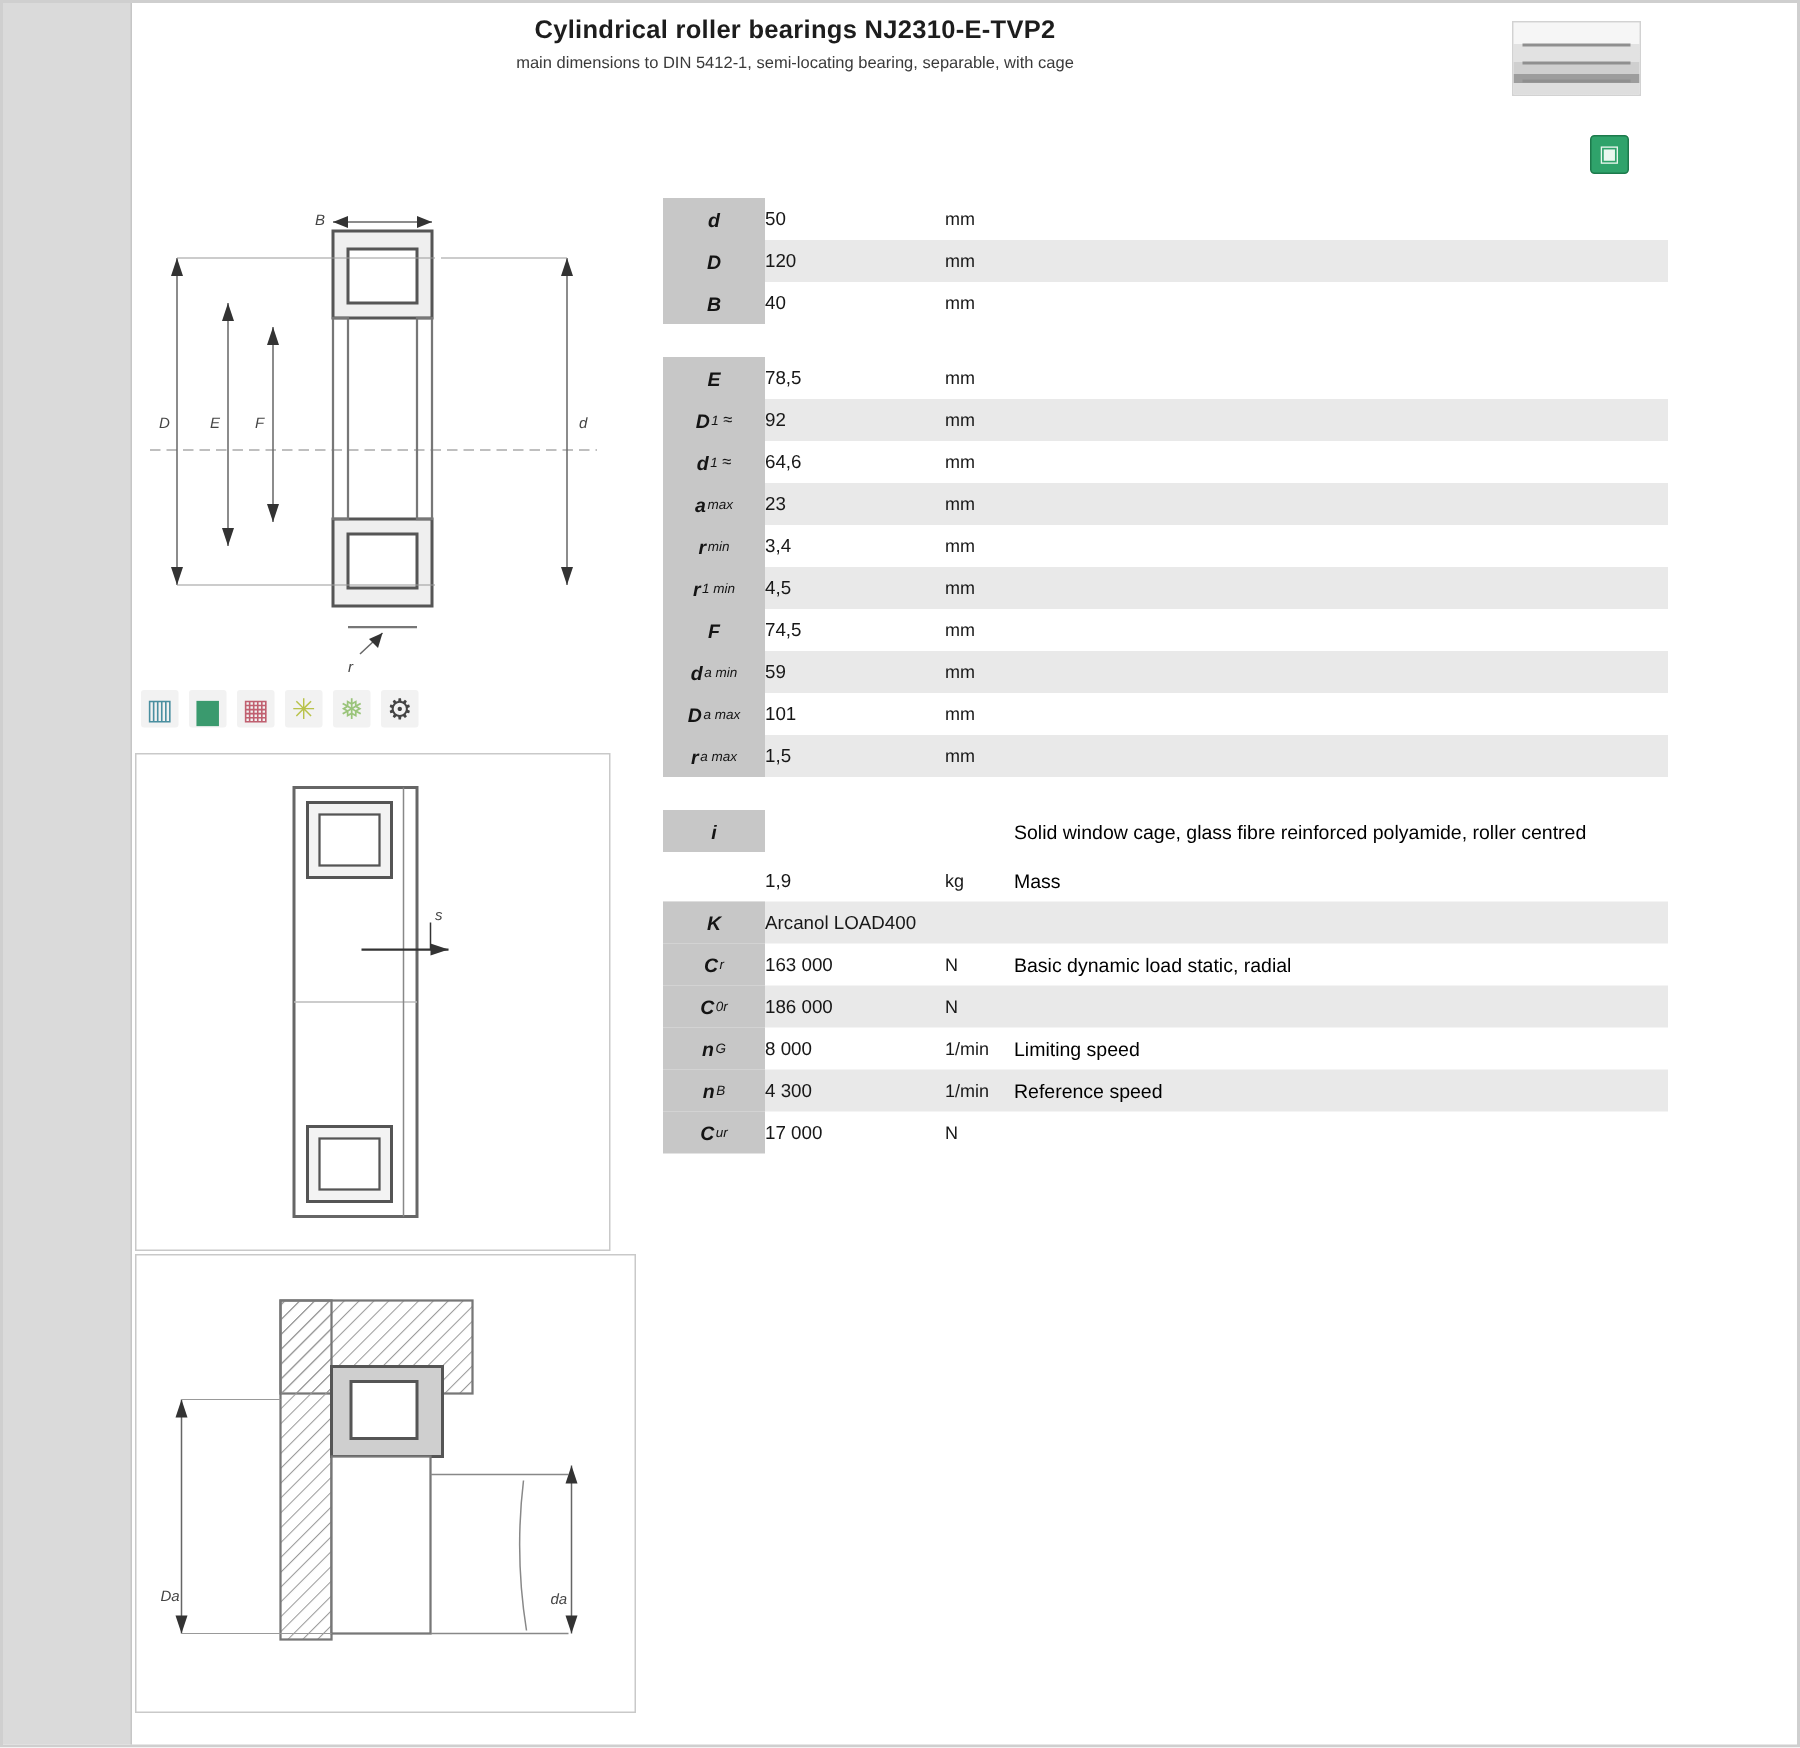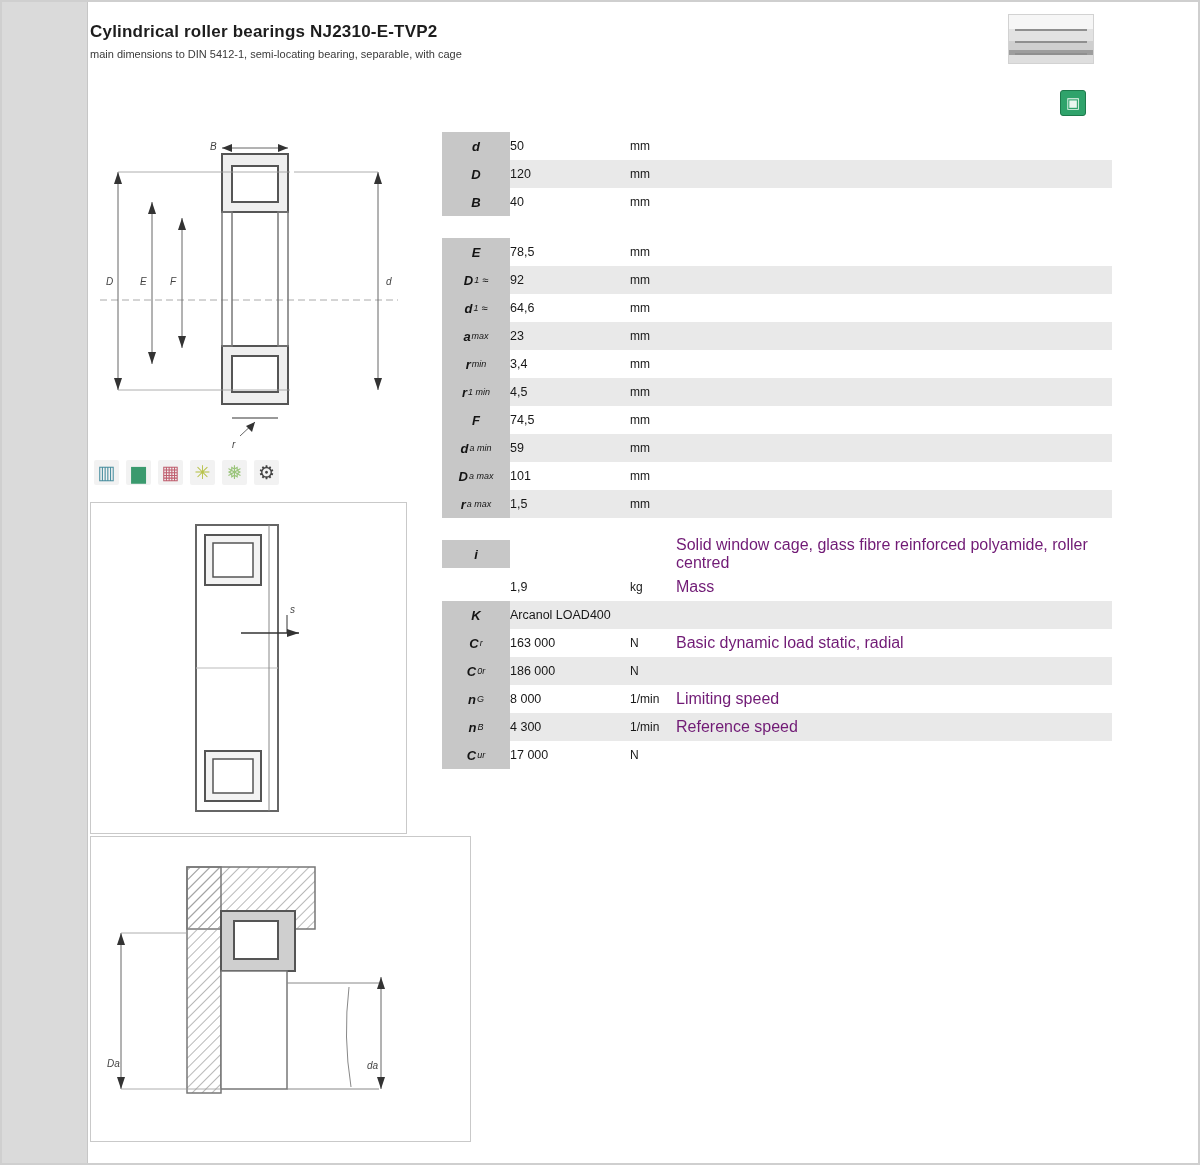--- a/index.html
+++ b/index.html
@@ -1,21 +1,21 @@
 <!DOCTYPE html>
 <html><head>
 <meta charset="utf-8">
 <style>
   * { margin:0; padding:0; box-sizing:border-box; }
   html,body { width:1200px; height:1165px; background:#ffffff; font-family:"Liberation Sans", sans-serif; overflow:hidden; }
   #page { position:relative; width:1200px; height:1165px; background:#fff; border:2px solid #cfcfcf; }
   #left-gutter { position:absolute; left:0; top:0; width:86px; height:100%; background:#dadada; border-right:1px solid #c6c6c6; }
 
   
-  #hdr { position:absolute; left:88px; top:20px; width:880px; }
+  #hdr { position:absolute; left:88px; top:8px; width:880px;text-align:center; }
   #hdr h1 { font-size:17px; font-weight:bold; color:#1d1d1d; letter-spacing:.2px; }
   #hdr .sub { margin-top:6px; font-size:11px; color:#3a3a3a; }
 
   
   #logo { position:absolute; left:1006px; top:12px; width:86px; height:50px;
           background:linear-gradient(#f6f6f6 0 30%, #e2e2e2 30% 55%, #cfcfcf 55% 72%, #9d9d9d 72% 84%, #dedede 84% 100%);
           border:1px solid #d2d2d2; }
   #logo .band { position:absolute; left:6px; right:6px; height:2px; background:#8f8f8f; }
   #cat-btn { position:absolute; left:1058px; top:88px; width:26px; height:26px; background:#2fa36b; border:1px solid #1d7a4c;
              border-radius:3px; color:#eaf7ef; font-size:15px; line-height:24px; text-align:center; cursor:pointer; }
@@ -35,21 +35,21 @@
   .trow { display:flex; align-items:stretch; height:28px; }
   .trow.striped { background:#e9e9e9; }
   .lcell { width:68px; background:#c7c7c7; display:flex; align-items:center; justify-content:center;
            font-size:13px; color:#141414; flex:none; }
   .lcell.nobox { background:transparent; }
   .lcell .sym { font-weight:bold; font-style:italic; }
   .lcell sub { font-size:9px; font-style:italic; margin-left:1px; }
   .lcell .sfx { font-size:11px; margin-left:3px; font-style:normal; }
   .vcell { width:112px; text-align:left; font-size:12.5px; color:#181818; align-self:center; flex:none; }
   .ucell { width:52px; padding-left:8px; font-size:12px; color:#181818; align-self:center; flex:none; }
-  .dcell { flex:1; padding-left:2px; font-size:16px; color:#701a75; align-self:center; }
+  .dcell { flex:1; padding-left:2px; font-size:13px; color:#000000; align-self:center; }
 </style>
 </head>
 <body>
 
 <div id="page">
   <div id="left-gutter"></div>
 
   <div id="hdr">
     <h1>Cylindrical roller bearings NJ2310-E-TVP2</h1>
     <div class="sub">main dimensions to DIN 5412-1, semi-locating bearing, separable, with cage</div>
@@ -127,21 +127,21 @@
       <line x1="105" y1="165" x2="187" y2="165" stroke="#bbb" stroke-width="1"></line>
       <line x1="178" y1="22" x2="178" y2="308" stroke="#888" stroke-width="1"></line>
 
       <line x1="150" y1="130" x2="208" y2="130" stroke="#333" stroke-width="1.5"></line>
       <polygon points="208,130 196,126 196,134" fill="#333"></polygon>
       <line x1="196" y1="112" x2="196" y2="130" stroke="#333" stroke-width="1"></line>
       <text x="199" y="110">s</text>
     </svg>
   </div>
 
-  <div class="draw boxed" style="left:88px; top:834px; width:381px; height:306px;">
+  <div class="draw boxed" style="left:88px; top:834px; width:334px; height:306px;">
     <svg width="315" height="304" viewBox="0 0 315 304">
       <defs>
         <pattern id="hatch" width="7" height="7" patternTransform="rotate(45)" patternUnits="userSpaceOnUse">
           <line x1="0" y1="0" x2="0" y2="7" stroke="#9a9a9a" stroke-width="1.4"></line>
         </pattern>
       </defs>
 
       <rect x="96" y="30" width="128" height="62" fill="url(#hatch)" stroke="#777" stroke-width="1.5"></rect>
       <rect x="96" y="30" width="34" height="226" fill="url(#hatch)" stroke="#777" stroke-width="1.5"></rect>
 

